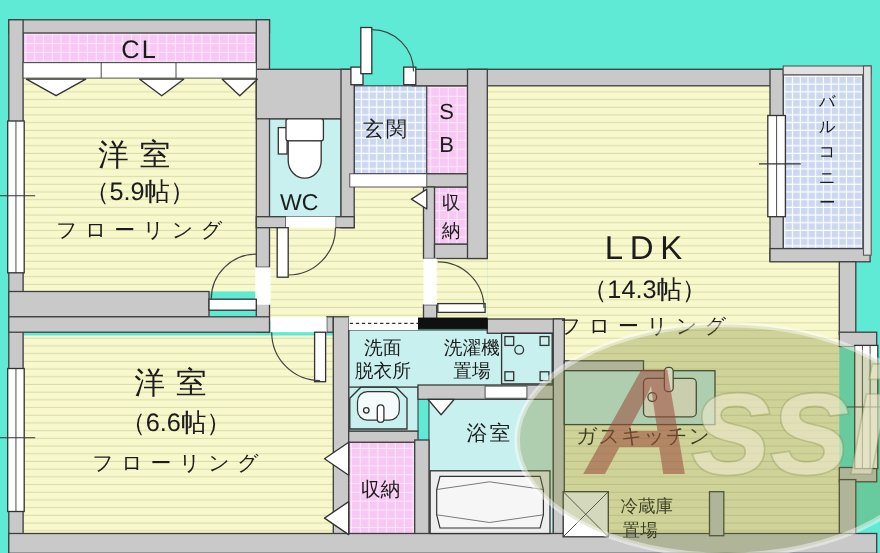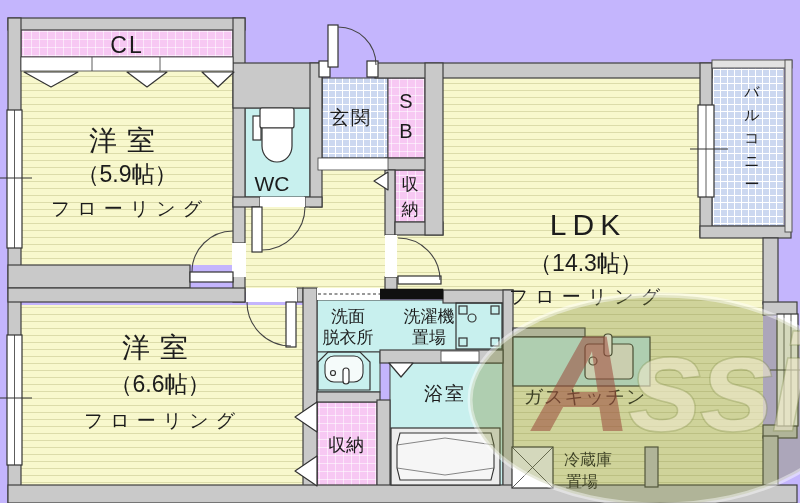--- a/index.html
+++ b/index.html
@@ -1,16 +1,16 @@
 <!DOCTYPE html>
 <html><head>
 <meta charset="utf-8">
 <style>
   html,body{margin:0;padding:0;background:#ffffff;}
-  .stage{width:800px;height:503px;position:relative;background:#c4b5fd;overflow:hidden;}
+  .stage{width:800px;height:503px;position:relative;background:#5eead4;overflow:hidden;}
   svg{display:block;}
   text{font-family:"Liberation Sans","DejaVu Sans",sans-serif;fill:#1c1c1c;}
   .wall{fill:#c9c9c9;stroke:#3f3f3f;stroke-width:1.2;}
   .wallk{fill:#101010;stroke:#101010;stroke-width:0.5;}
   .rail{fill:#e2e2e2;stroke:#555;stroke-width:1;}
   .openw{fill:#ffffff;stroke:none;}
   .stepw{fill:#ffffff;stroke:#3f3f3f;stroke-width:0.8;}
   .leaf{fill:#ffffff;stroke:#333;stroke-width:1.2;}
   .arc{fill:none;stroke:#444;stroke-width:1.1;}
   .tri{fill:#ffffff;stroke:#333;stroke-width:1.2;stroke-linejoin:round;}

